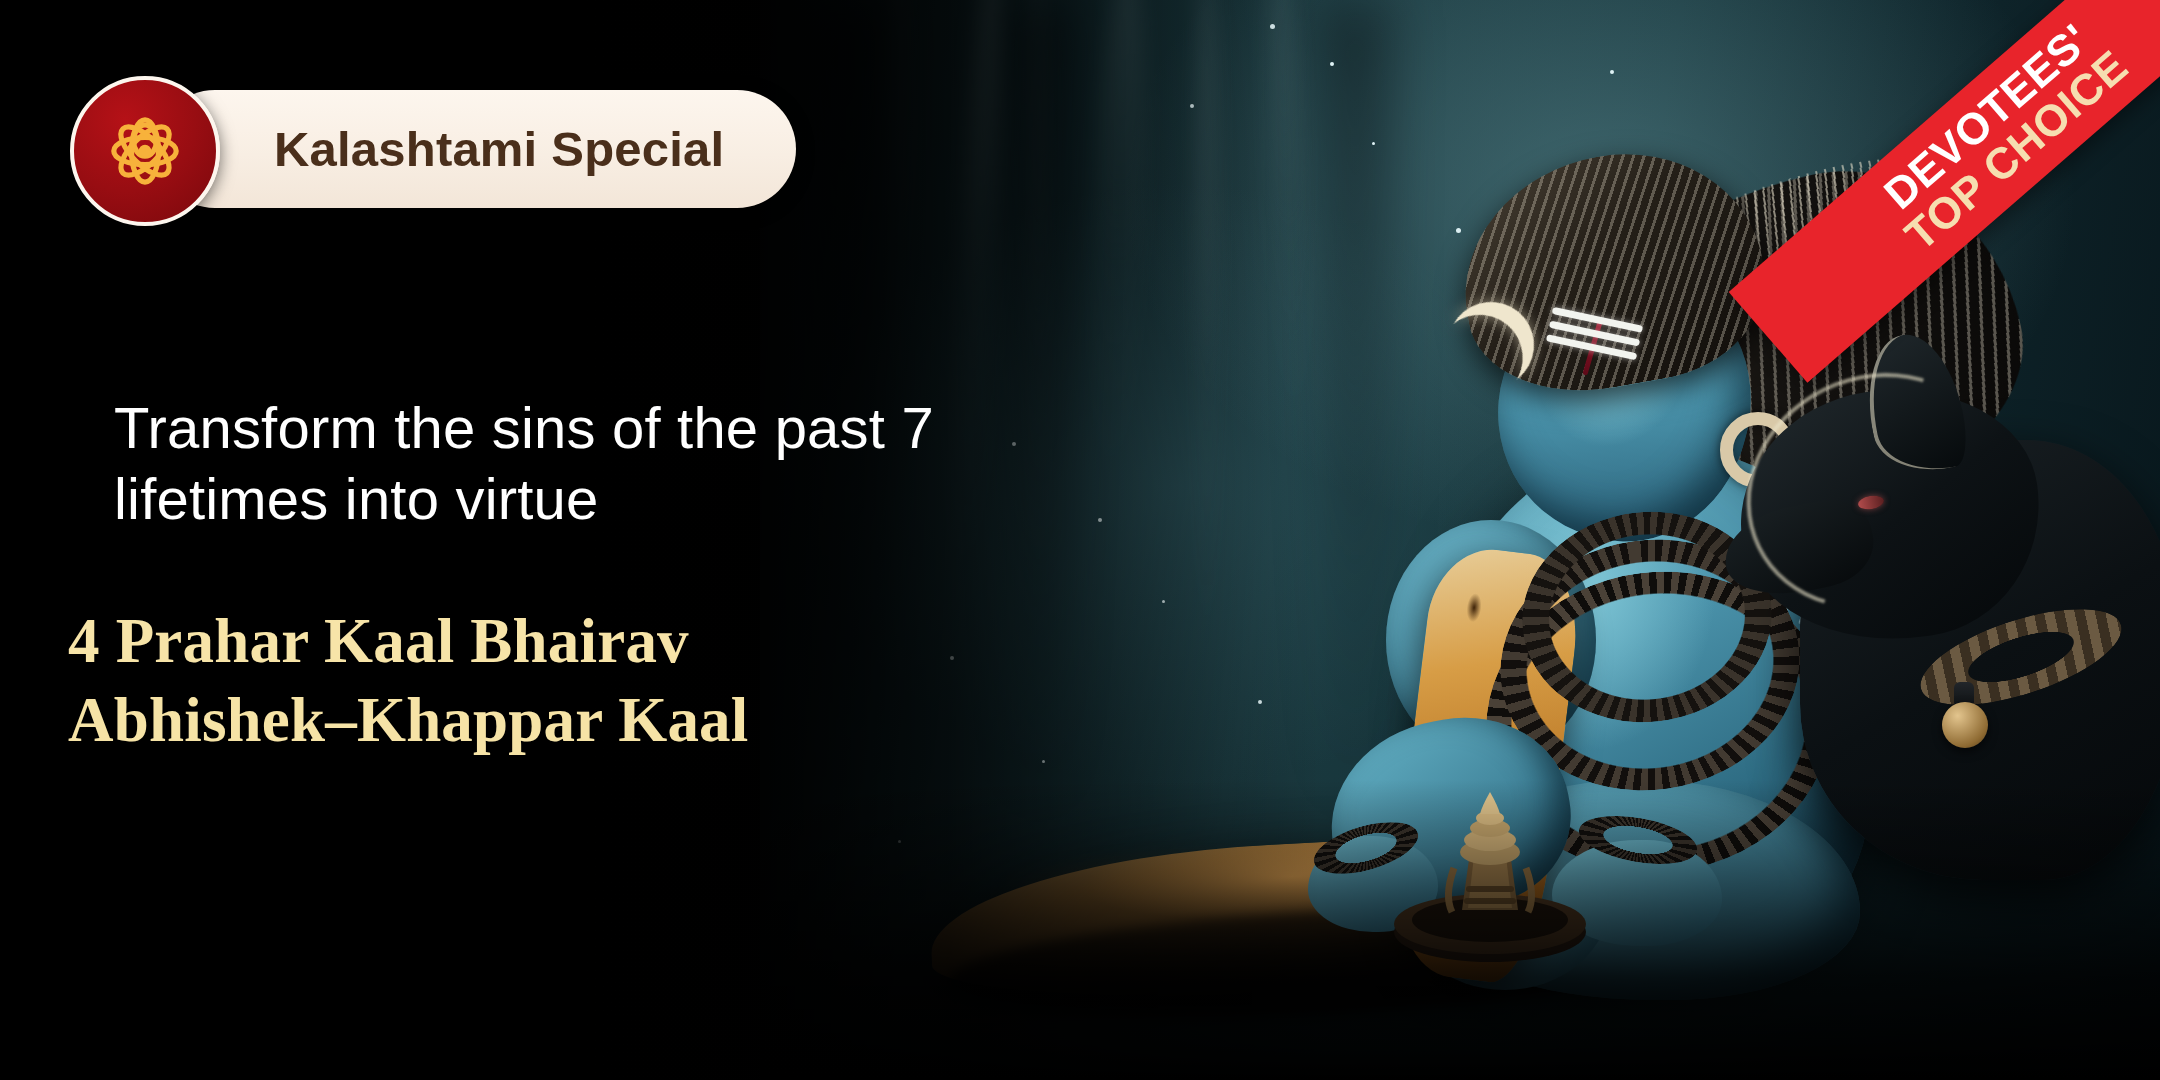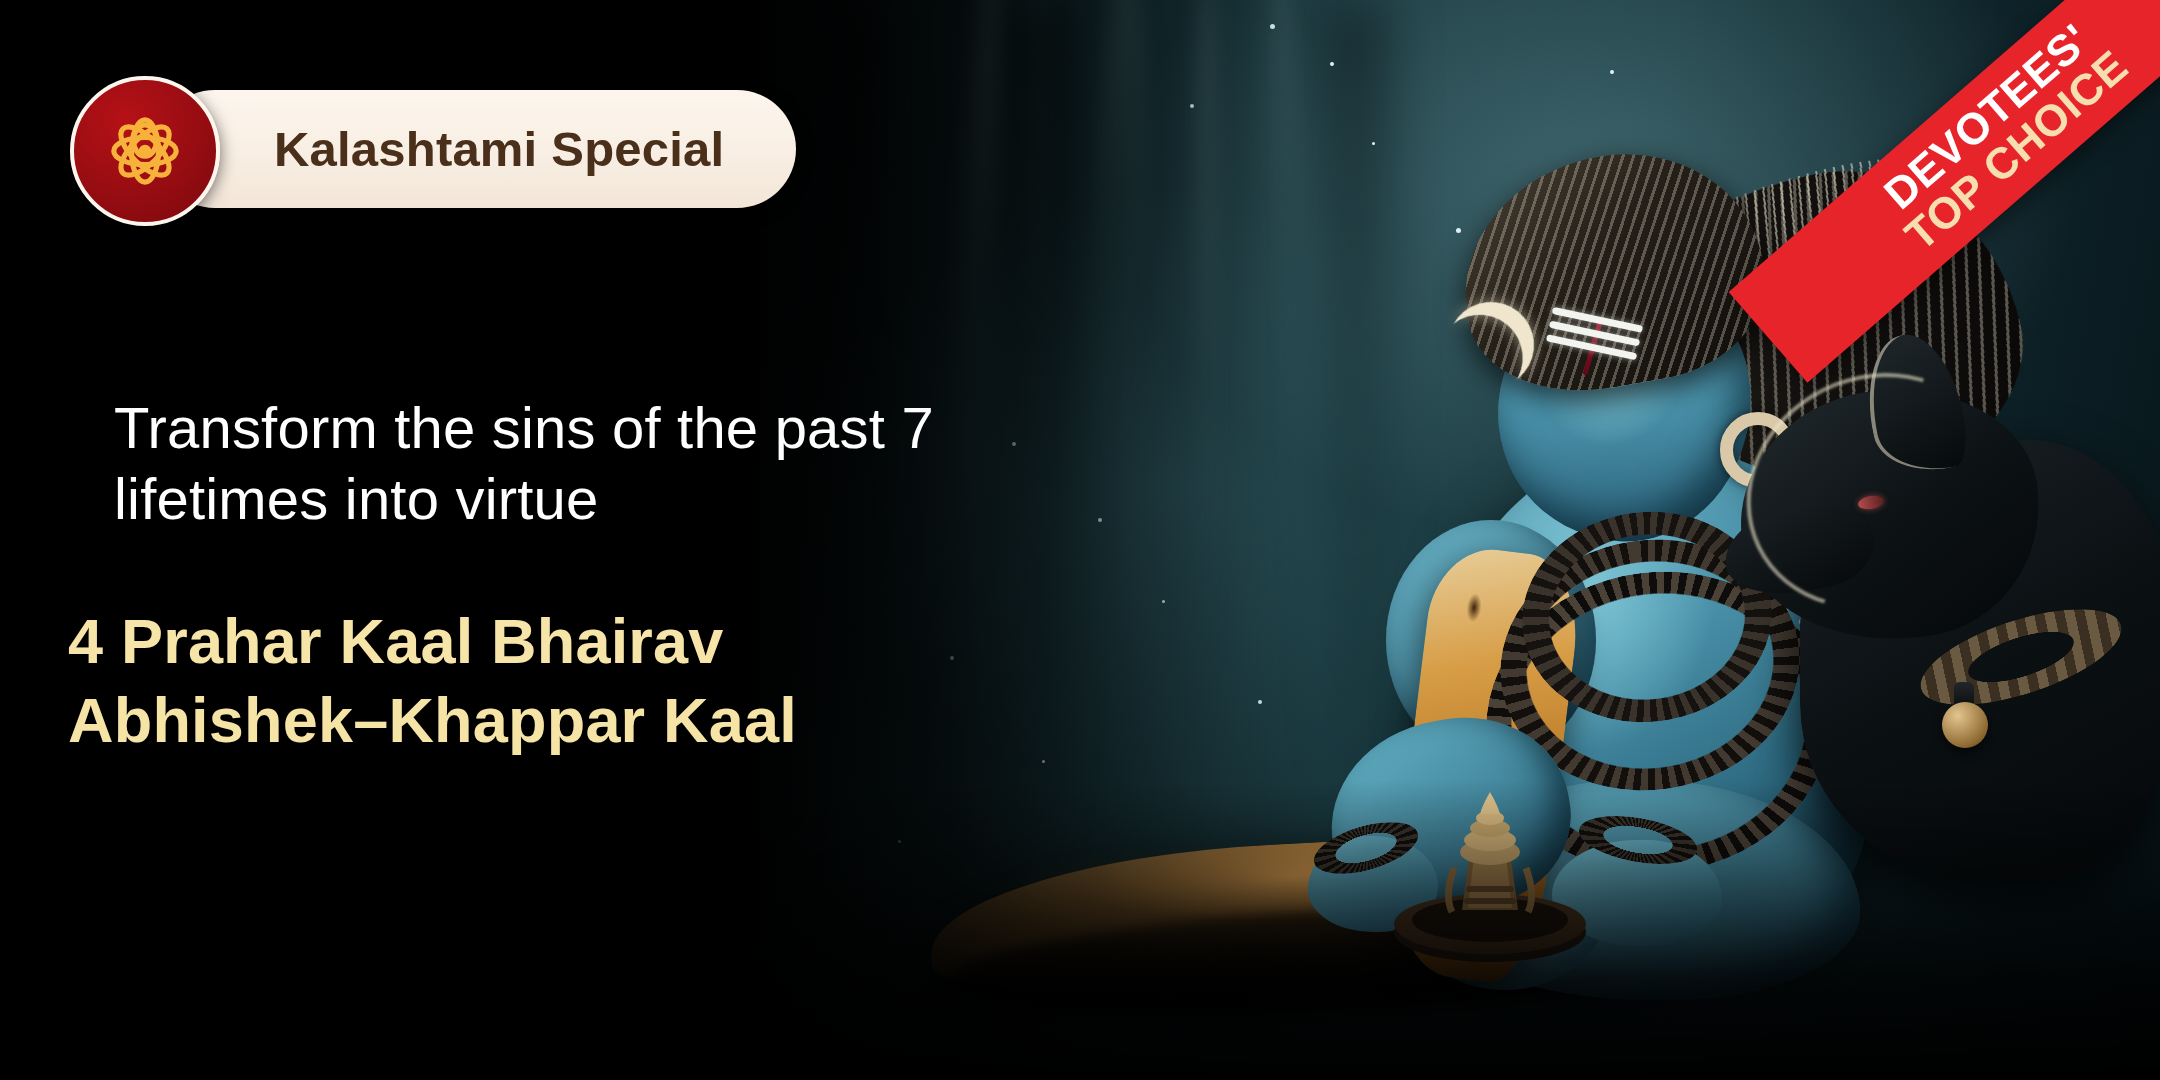--- a/index.html
+++ b/index.html
@@ -204,21 +204,21 @@
     border:4px solid #fdf6ee;box-shadow:0 4px 16px rgba(0,0,0,.55);
     display:flex;align-items:center;justify-content:center;z-index:2;
   }
 
   .headline{
     position:absolute;left:68px;top:392px;width:900px;
     font-size:58px;font-weight:400;line-height:1.23;color:#ffffff;letter-spacing:.2px;margin-left:46px;
   }
   .title{
     position:absolute;left:68px;top:602px;width:900px;
-    font-size:63px;font-weight:700;line-height:1.25;color:#f7e4a8;letter-spacing:.2px;
+    font-size:63px;font-weight:700;line-height:1.25;color:#f7e4a8;letter-spacing:.2px;font-family:Liberation Serif, serif;
   }
   .title .ln2{color:#f6e3a6;}
 
   .cta{
     position:absolute;left:88px;top:856px;width:360px;height:118px;border-radius:60px;
     background:linear-gradient(to bottom,#23ab5f 0%,#16a358 58%,#0e9b51 100%);
     display:flex;align-items:center;justify-content:center;cursor:pointer;
     box-shadow:0 6px 20px rgba(0,0,0,.5);border:none;
   }
   .cta span{color:#fff;font-size:42px;font-weight:700;letter-spacing:3.5px;}

